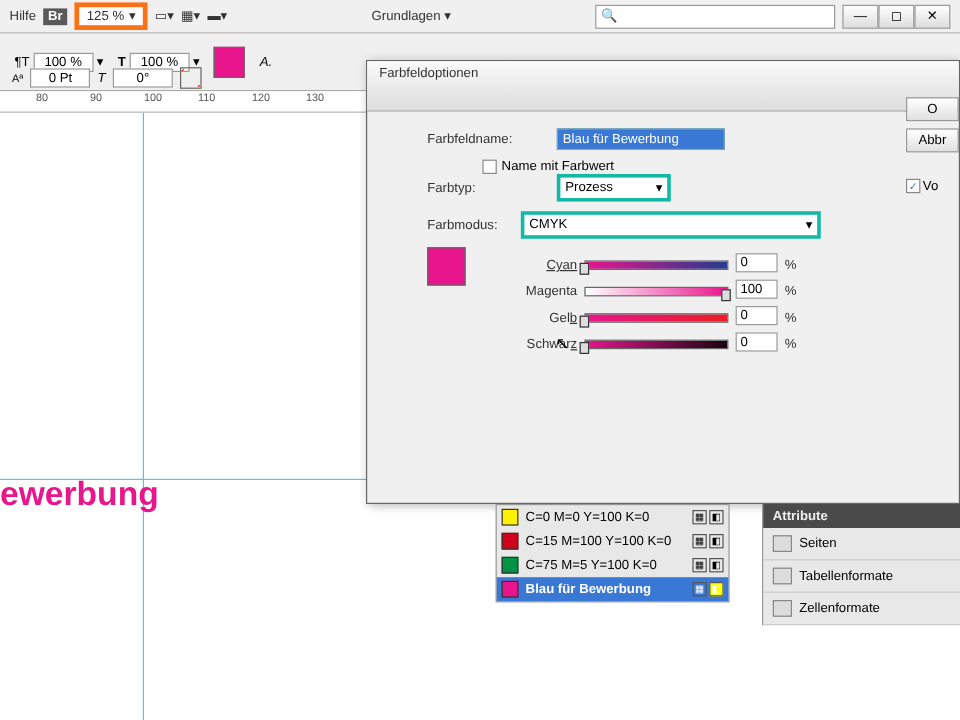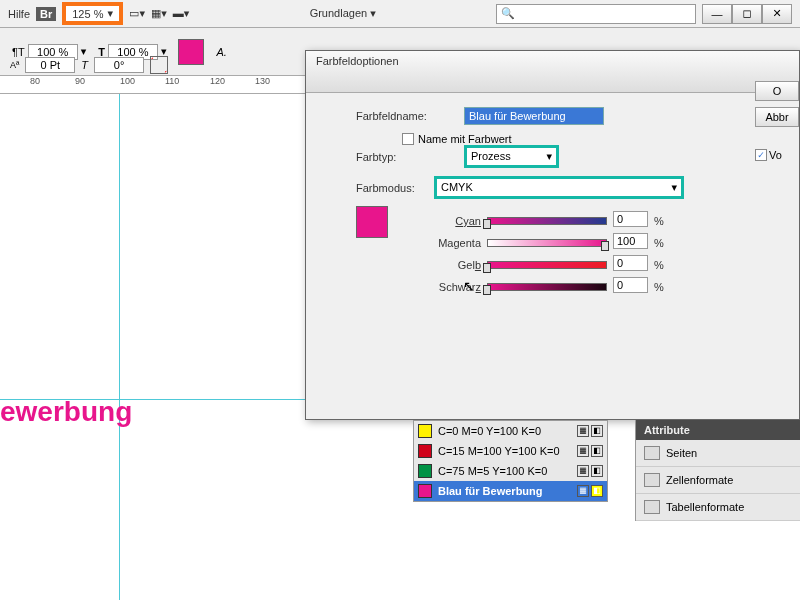--- a/index.html
+++ b/index.html
@@ -225,21 +225,21 @@
 </div>
 
 <div class="rpanel">
   <div class="rhead">Attribute</div>
   <div class="ritem">
       <div class="ricon"></div>
       <span>Seiten</span>
     </div>
   <div class="ritem">
       <div class="ricon"></div>
-      <span>Zellenformate</span>
+      <span>Tabellenformate</span>
     </div>
   <div class="ritem">
       <div class="ricon"></div>
-      <span>Tabellenformate</span>
+      <span>Zellenformate</span>
     </div>
 </div>
 
 <div class="cursor">↖</div>
 
 </body></html>

